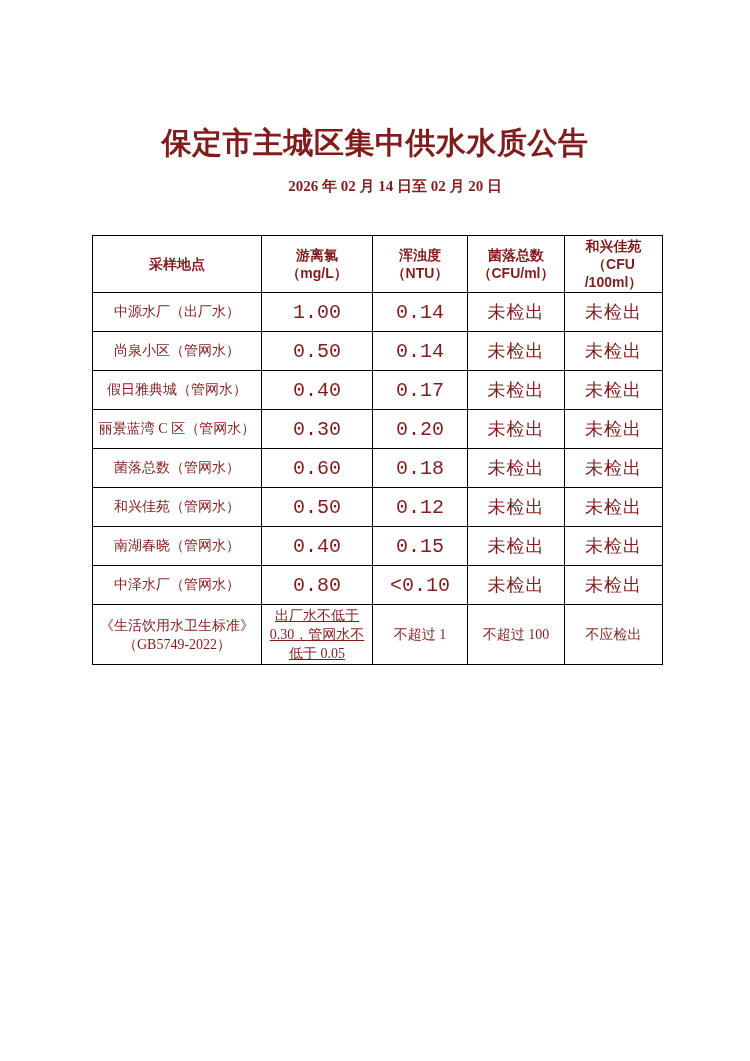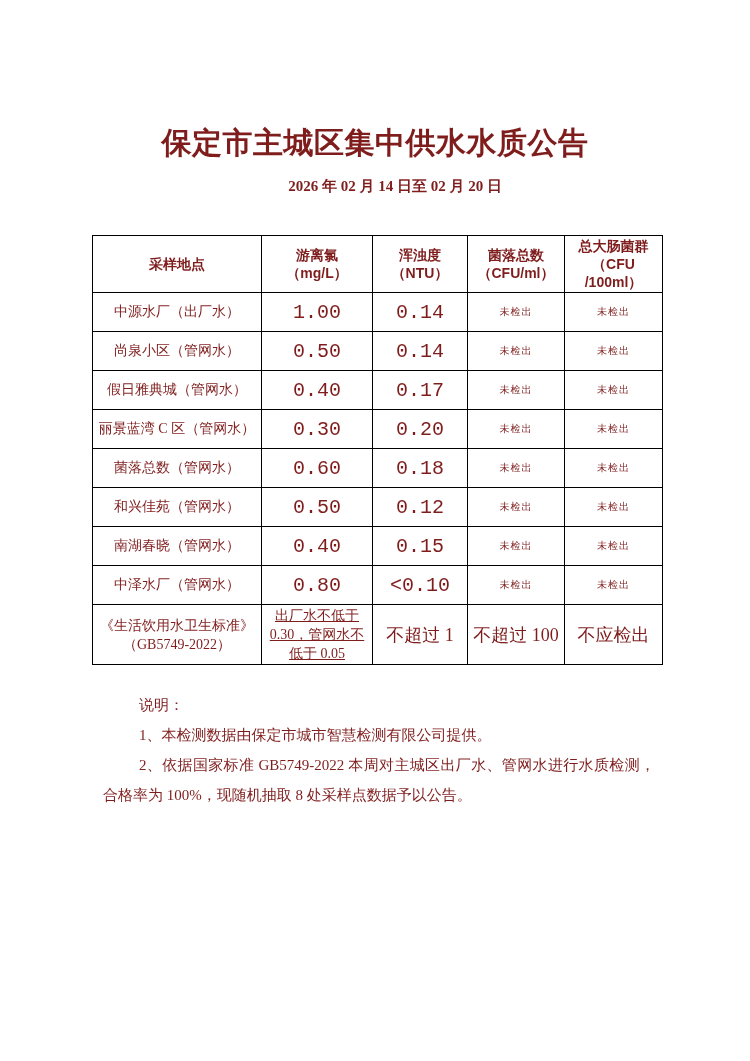--- a/index.html
+++ b/index.html
@@ -61,37 +61,37 @@
   td.location-cell {
     font-size: 14px;
     line-height: 18px;
     border-radius: 10px;
   }
   td.num-cell {
     font-family: Liberation Mono, monospace;
     font-size: 20px;
   }
   td.result-cell {
-    font-size: 10px;
+    font-size: 18px;
     letter-spacing: 1px;
     font-family: Liberation Mono, monospace;
   }
   tr.standard-row { height: 58px; margin-top: 45px; }
   td.standard-name-cell {
     font-size: 14px;
     line-height: 19px;
   }
   td.standard-chlorine-cell {
     text-align: left;
     font-size: 14px;
     line-height: 19px;
     padding: 2px 4px;
     text-decoration: underline;
   }
-  td.standard-limit-cell { font-size: 18px; }
+  td.standard-limit-cell { font-size: 14px; }
   .notes {
     position: absolute;
     top: 690px;
     left: 103px;
     width: 552px;
     font-size: 15px;
     line-height: 30px;
     text-align: justify;
   }
   .notes p { text-indent: 36px; }
@@ -124,21 +124,21 @@
           </th>
           <th>
             <div>浑浊度</div>
             <div>（NTU）</div>
           </th>
           <th>
             <div>菌落总数</div>
             <div>（CFU/ml）</div>
           </th>
           <th>
-            <div>总大肠菌群</div>
+            <div>和兴佳苑</div>
             <div>（CFU /100ml）</div>
           </th>
         </tr>
       </thead>
       <tbody>
         <tr class="data-row">
           <td class="location-cell">中源水厂（出厂水）</td>
           <td class="num-cell">1.00</td>
           <td class="num-cell">0.14</td>
           <td class="result-cell">未检出</td>
@@ -200,19 +200,14 @@
           </td>
           <td class="standard-chlorine-cell">出厂水不低于 0.30，管网水不低于 0.05</td>
           <td class="standard-limit-cell">不超过 1</td>
           <td class="standard-limit-cell">不超过 100</td>
           <td class="standard-limit-cell">不应检出</td>
         </tr>
       </tbody>
     </table>
   </div>
 
-  <div class="notes">
-    <p>说明：</p>
-    <p>1、本检测数据由保定市城市智慧检测有限公司提供。</p>
-    <p>2、依据国家标准 GB5749-2022 本周对主城区出厂水、管网水进行水质检测，合格率为 100%，现随机抽取 8 处采样点数据予以公告。</p>
-  </div>
 
 </div>
 
 </body></html>

